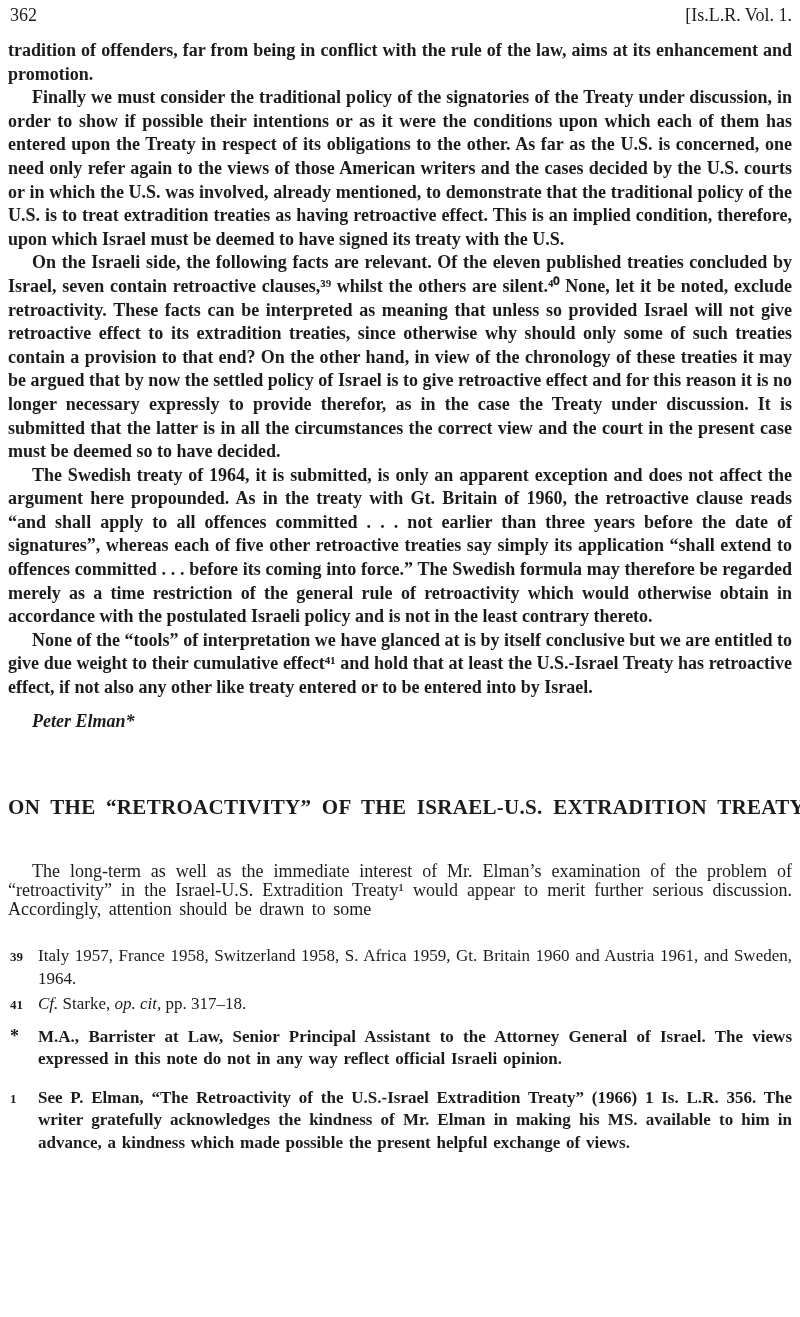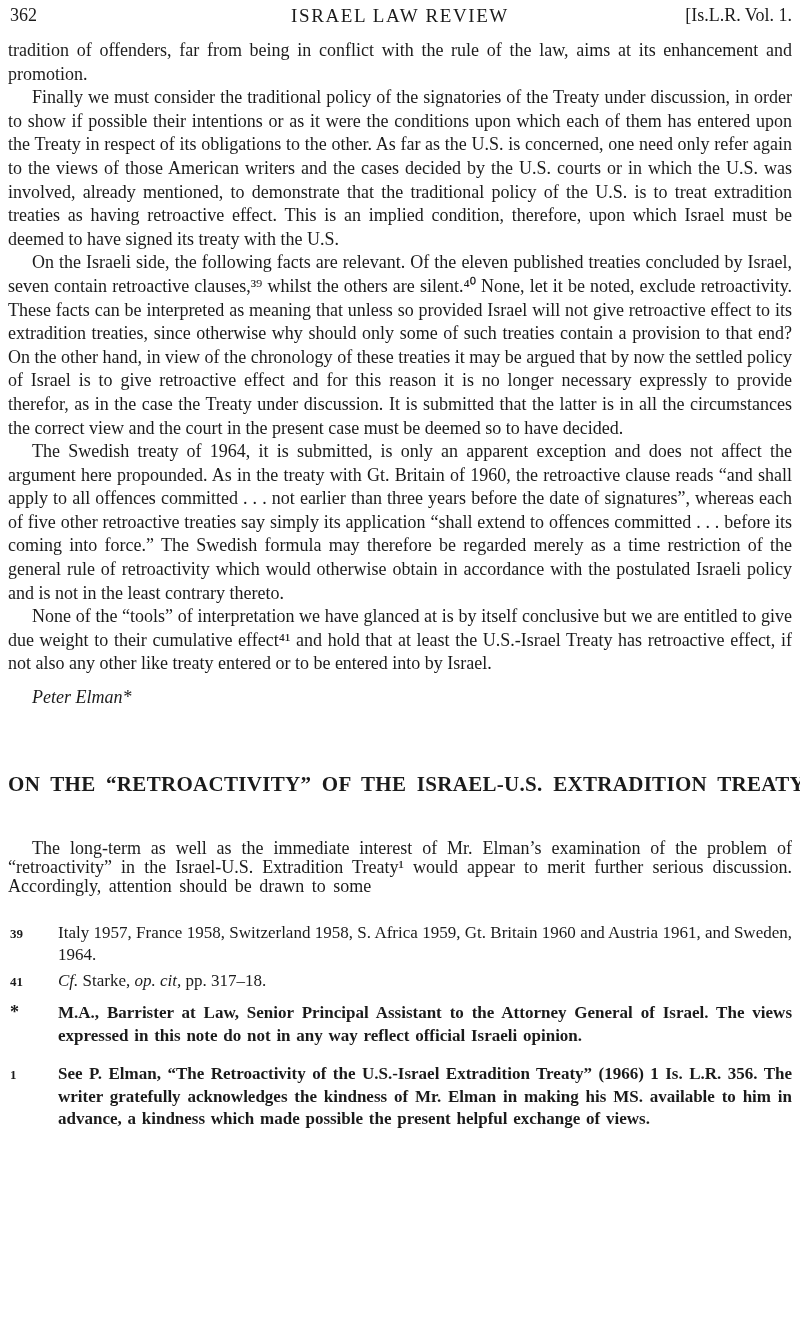--- a/index.html
+++ b/index.html
@@ -17,20 +17,21 @@
   .page-num  { position: absolute; left: 2px; top: 0; font-size: 18px; }
   .journal   { position: absolute; left: 0; right: 0; top: 0; text-align: center;
                font-size: 19px; letter-spacing: 1.6px; }
   .vol       { position: absolute; right: 0; top: 0; font-size: 18px; text-align: right; }
 
   .body-text p {
     font-size: 18px;
     line-height: 23.6px;
     text-align: justify;
     text-indent: 24px;
+    font-weight: bold;
   }
   .body-text p.noindent { text-indent: 0; }
 
   .signature {
     text-align: right;
     font-style: italic;
     font-size: 18.5px;
     margin-top: 10px;
     padding-right: 4px;
   }
@@ -54,21 +55,20 @@
     word-spacing: 3px;
   }
 
   .footnotes { margin-top: 26px; }
   .footnote {
     display: flex;
     font-size: 17px;
     line-height: 22.5px;
     text-align: justify;
     margin-bottom: 3px;
-    gap: 20px;
   }
   .fn-marker {
     flex: 0 0 30px;
     font-size: 13px;
     font-weight: bold;
     padding-top: 1px;
     padding-left: 2px;
   }
   .fn-text { flex: 1; }
   .footnote.bold { font-weight: bold; word-spacing: 1.5px; }
@@ -77,21 +77,20 @@
   .fn-marker.star { font-size: 18px; padding-top: 0; line-height: 20px; }
   .fn-text i { }
 </style>
 </head>
 <body>
 
 <div class="page">
 
   <header class="page-header">
     <span class="page-num">362</span>
-    <span class="journal">ISRAEL LAW REVIEW</span>
     <span class="vol">[Is.L.R. Vol. 1.</span>
   </header>
 
   <main class="body-text">
     <p class="noindent">tradition of offenders, far from being in conflict with the rule of the law, aims at its enhancement and promotion.</p>
     <p>Finally we must consider the traditional policy of the signatories of the Treaty under discussion, in order to show if possible their intentions or as it were the conditions upon which each of them has entered upon the Treaty in respect of its obligations to the other. As far as the U.S. is concerned, one need only refer again to the views of those American writers and the cases decided by the U.S. courts or in which the U.S. was involved, already mentioned, to demonstrate that the traditional policy of the U.S. is to treat extradition treaties as having retroactive effect. This is an implied condition, therefore, upon which Israel must be deemed to have signed its treaty with the U.S.</p>
     <p>On the Israeli side, the following facts are relevant. Of the eleven published treaties concluded by Israel, seven contain retroactive clauses,³⁹ whilst the others are silent.⁴⁰ None, let it be noted, exclude retroactivity. These facts can be interpreted as meaning that unless so provided Israel will not give retroactive effect to its extradition treaties, since otherwise why should only some of such treaties contain a provision to that end? On the other hand, in view of the chronology of these treaties it may be argued that by now the settled policy of Israel is to give retroactive effect and for this reason it is no longer necessary expressly to provide therefor, as in the case the Treaty under discussion. It is submitted that the latter is in all the circumstances the correct view and the court in the present case must be deemed so to have decided.</p>
     <p>The Swedish treaty of 1964, it is submitted, is only an apparent exception and does not affect the argument here propounded. As in the treaty with Gt. Britain of 1960, the retroactive clause reads “and shall apply to all offences committed . . . not earlier than three years before the date of signatures”, whereas each of five other retroactive treaties say simply its application “shall extend to offences committed . . . before its coming into force.” The Swedish formula may therefore be regarded merely as a time restriction of the general rule of retroactivity which would otherwise obtain in accordance with the postulated Israeli policy and is not in the least contrary thereto.</p>
     <p>None of the “tools” of interpretation we have glanced at is by itself conclusive but we are entitled to give due weight to their cumulative effect⁴¹ and hold that at least the U.S.-Israel Treaty has retroactive effect, if not also any other like treaty entered or to be entered into by Israel.</p>
     <p class="signature">Peter Elman*</p>

